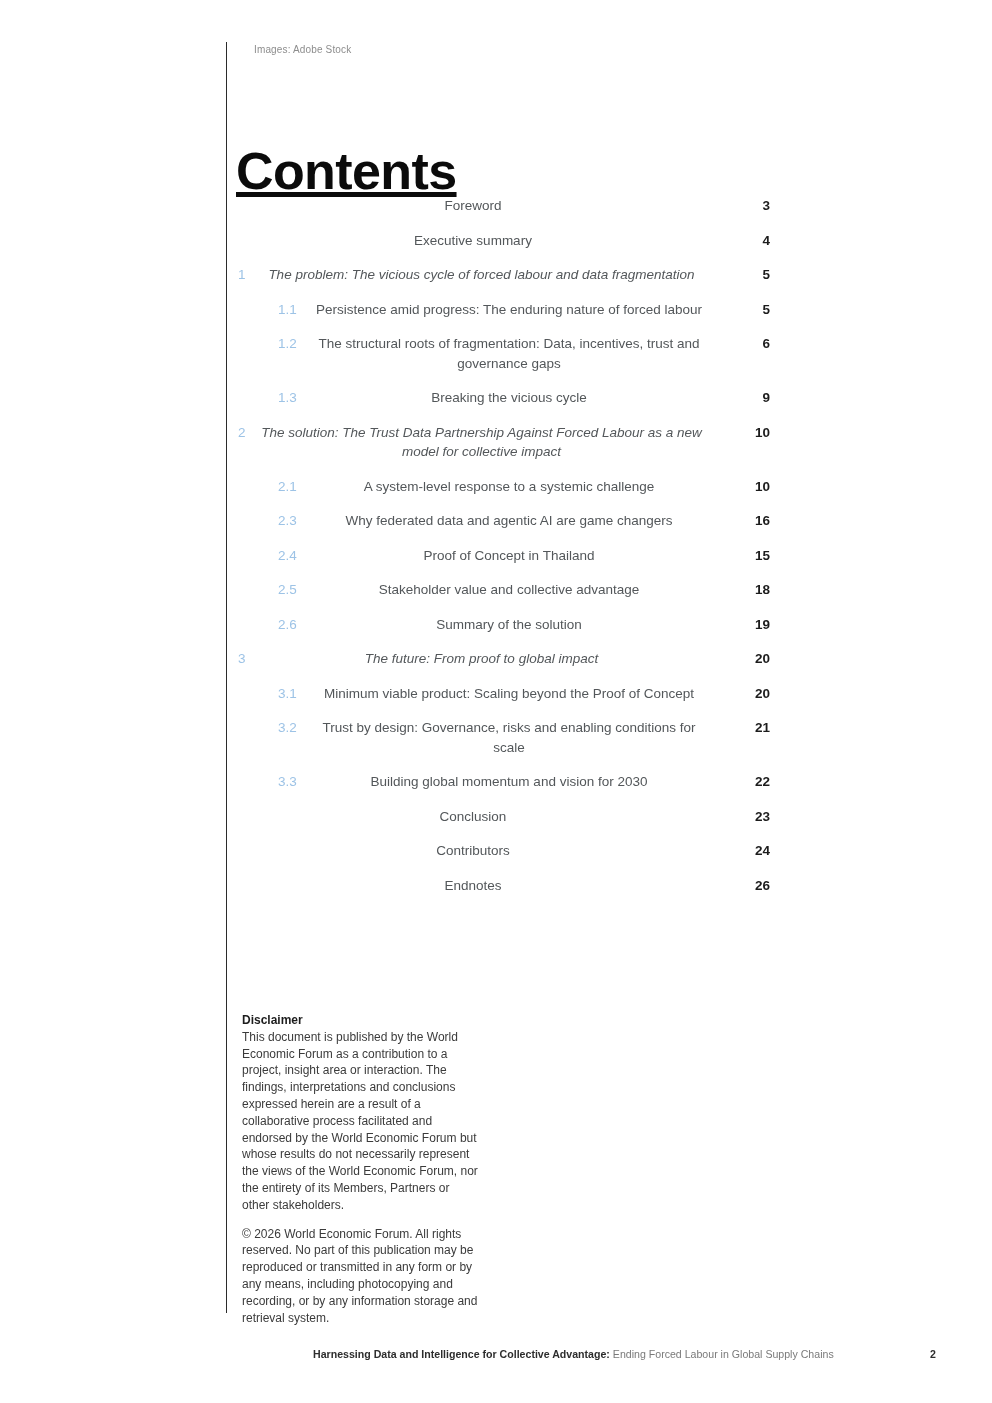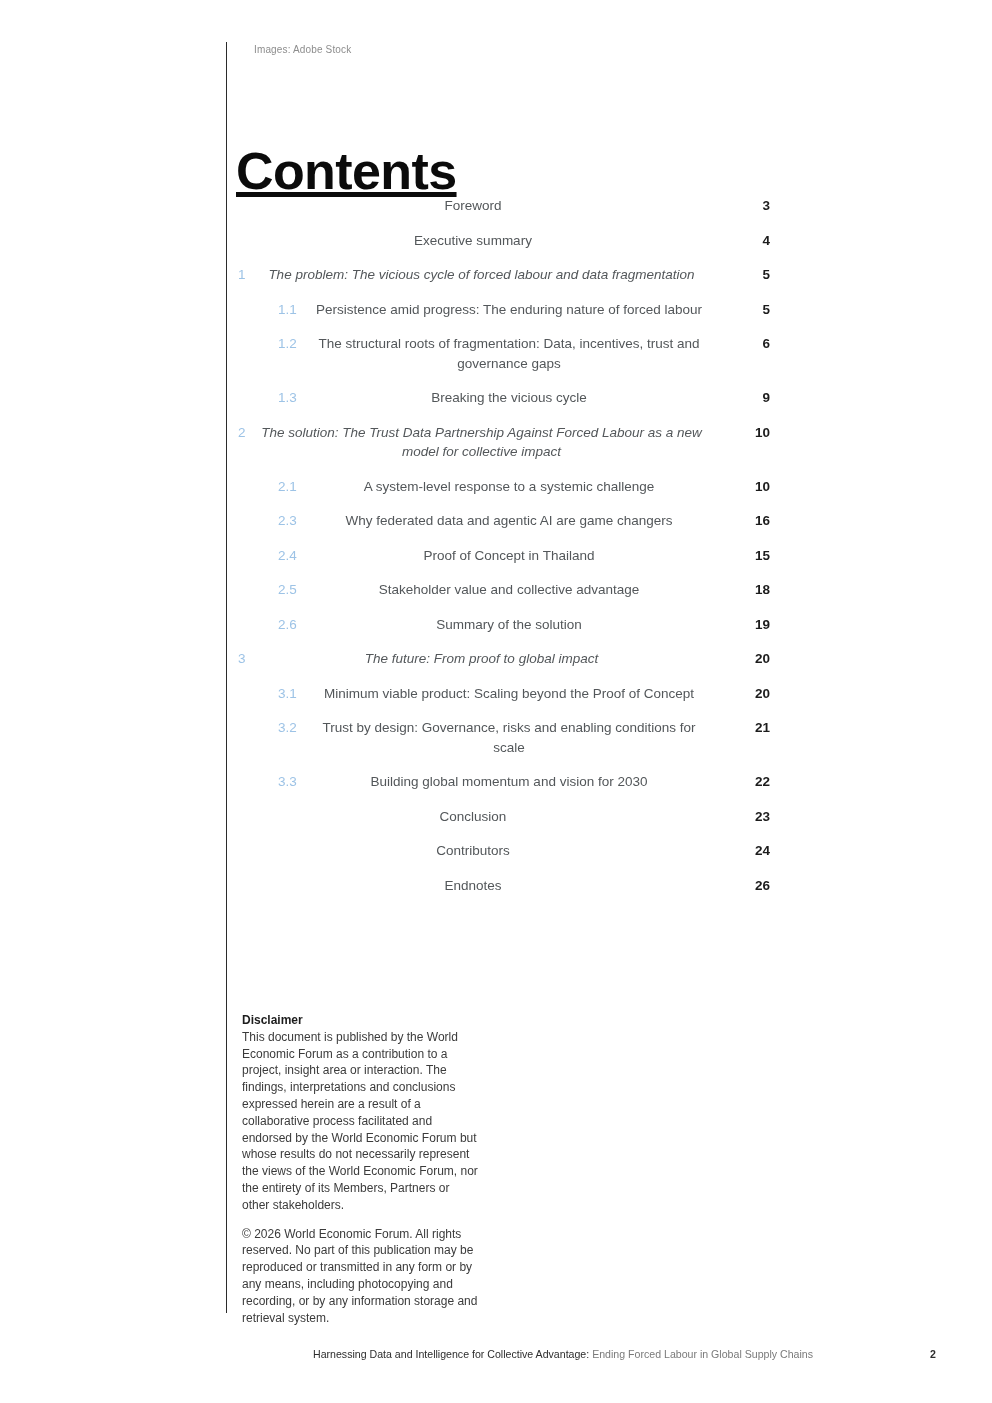--- a/index.html
+++ b/index.html
@@ -125,21 +125,21 @@
   .footer {
     position: absolute;
     left: 306px;
     top: 1348px;
     width: 630px;
     font-size: 10.6px;
     color: #6d6d6d;
     white-space: nowrap;
   }
   .footer .f-bold {
-    font-weight: 400;
+    font-weight: 700;
     color: #2d2d2d;
     padding-left: 7px;
   }
   .footer .f-rest { color: #7a7a7a; }
   .footer .f-page {
     position: absolute;
     right: 0;
     top: 0;
     font-weight: 700;
     color: #2d2d2d;

